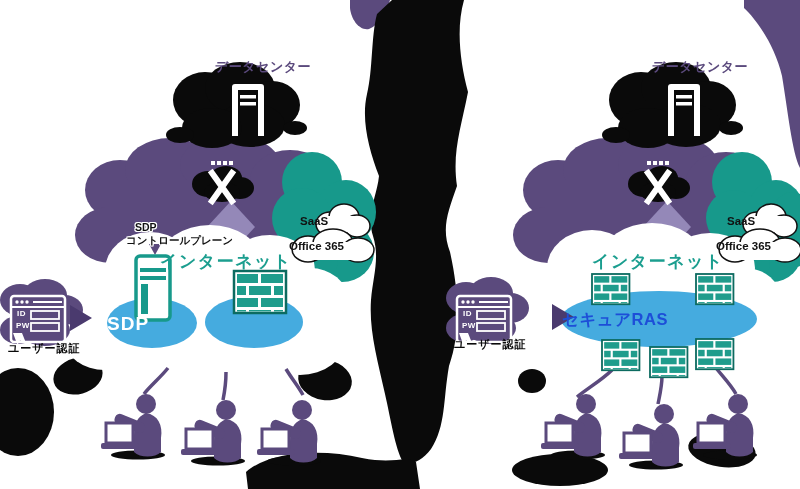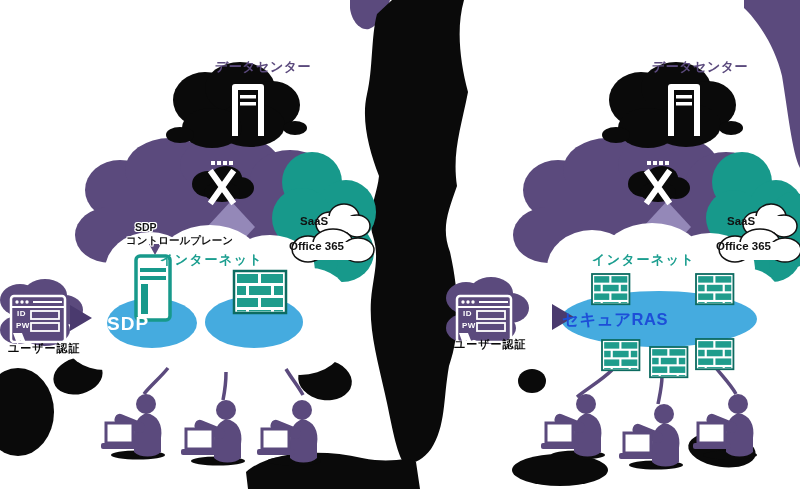--- a/index.html
+++ b/index.html
@@ -1,21 +1,21 @@
 <!DOCTYPE html>
 <html><head>
 <meta charset="utf-8">
 <style>
   html,body{margin:0;padding:0;background:#fff;}
   #canvas{position:relative;width:800px;height:489px;background:#ffffff;overflow:hidden;
           font-family:"Liberation Sans","DejaVu Sans",sans-serif;}
   #bg{position:absolute;left:0;top:0;}
   .lbl{position:absolute;font-weight:bold;line-height:1;white-space:nowrap;text-align:left;}
   .dc{color:#5b4a7d;font-size:13px;width:100px;letter-spacing:0.5px;}
-  .net{color:#1b9e8f;font-size:13px;width:156px;letter-spacing:1.5px;}
+  .net{color:#1b9e8f;font-size:17px;width:156px;letter-spacing:1.5px;}
   .note{color:#111;font-size:10.5px;text-align:left;
         text-shadow:-1px -1px 0 #fff,1px -1px 0 #fff,-1px 1px 0 #fff,1px 1px 0 #fff,0 1px 0 #fff,0 -1px 0 #fff,1px 0 0 #fff,-1px 0 0 #fff;}
   .bub-w{color:#fff;font-size:19px;width:90px;letter-spacing:1px;}
   .bub-n{color:#1d4ed8;font-size:16.5px;width:110px;letter-spacing:0.5px;}
   .mini{color:#111;font-size:11.5px;width:90px;}
   .idpw{color:#fff;font-size:8px;width:20px;text-align:left;letter-spacing:0.5px;}
   .auth{color:#0a0a0a;font-size:11px;width:110px;letter-spacing:1px;padding-left:8px;}
 </style>
 </head>
 <body>

